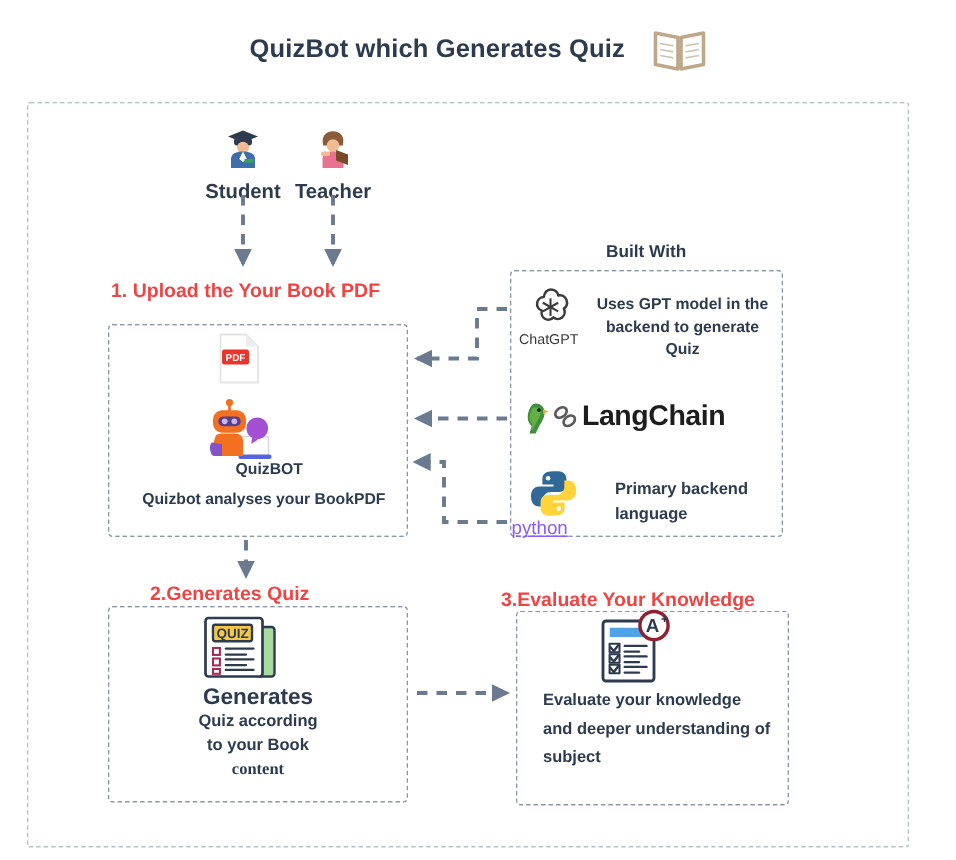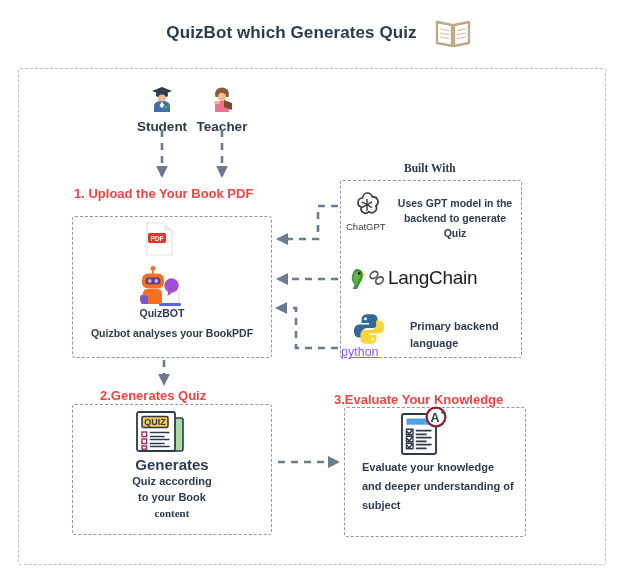--- a/index.html
+++ b/index.html
@@ -73,30 +73,29 @@
     font-weight: bold;
     color: #ef4444;
     white-space: nowrap;
   }
   .sub-head {
     position: absolute;
     font-size: 11.5px;
     font-weight: bold;
     color: #2e3b4e;
     white-space: nowrap;
-    font-family: Liberation Serif, serif;
   }
 
   
   .cap {
     position: absolute;
     font-size: 10.5px;
     font-weight: bold;
     color: #2e3b4e;
-    text-align: center;
+    text-align: right;
     line-height: 15px;
   }
   .cap-left {
     position: absolute;
     font-size: 11px;
     font-weight: bold;
     color: #2e3b4e;
     text-align: left;
     line-height: 17px;
   }
@@ -123,21 +122,21 @@
   .logo-label {
     position: absolute;
     font-size: 9.5px;
     color: #3a3a3a;
     font-family: "Liberation Sans", sans-serif;
     white-space: nowrap;
   }
   .brand-word {
     position: absolute;
     font-size: 19px;
-    font-weight: normal;
+    font-weight: bold;
     color: #1d1d1d;
     letter-spacing: -0.3px;
     white-space: nowrap;
   }
 </style>
 </head>
 <body>
 
 <div id="title-row">
   <div id="title-text">QuizBot which  Generates Quiz</div>

